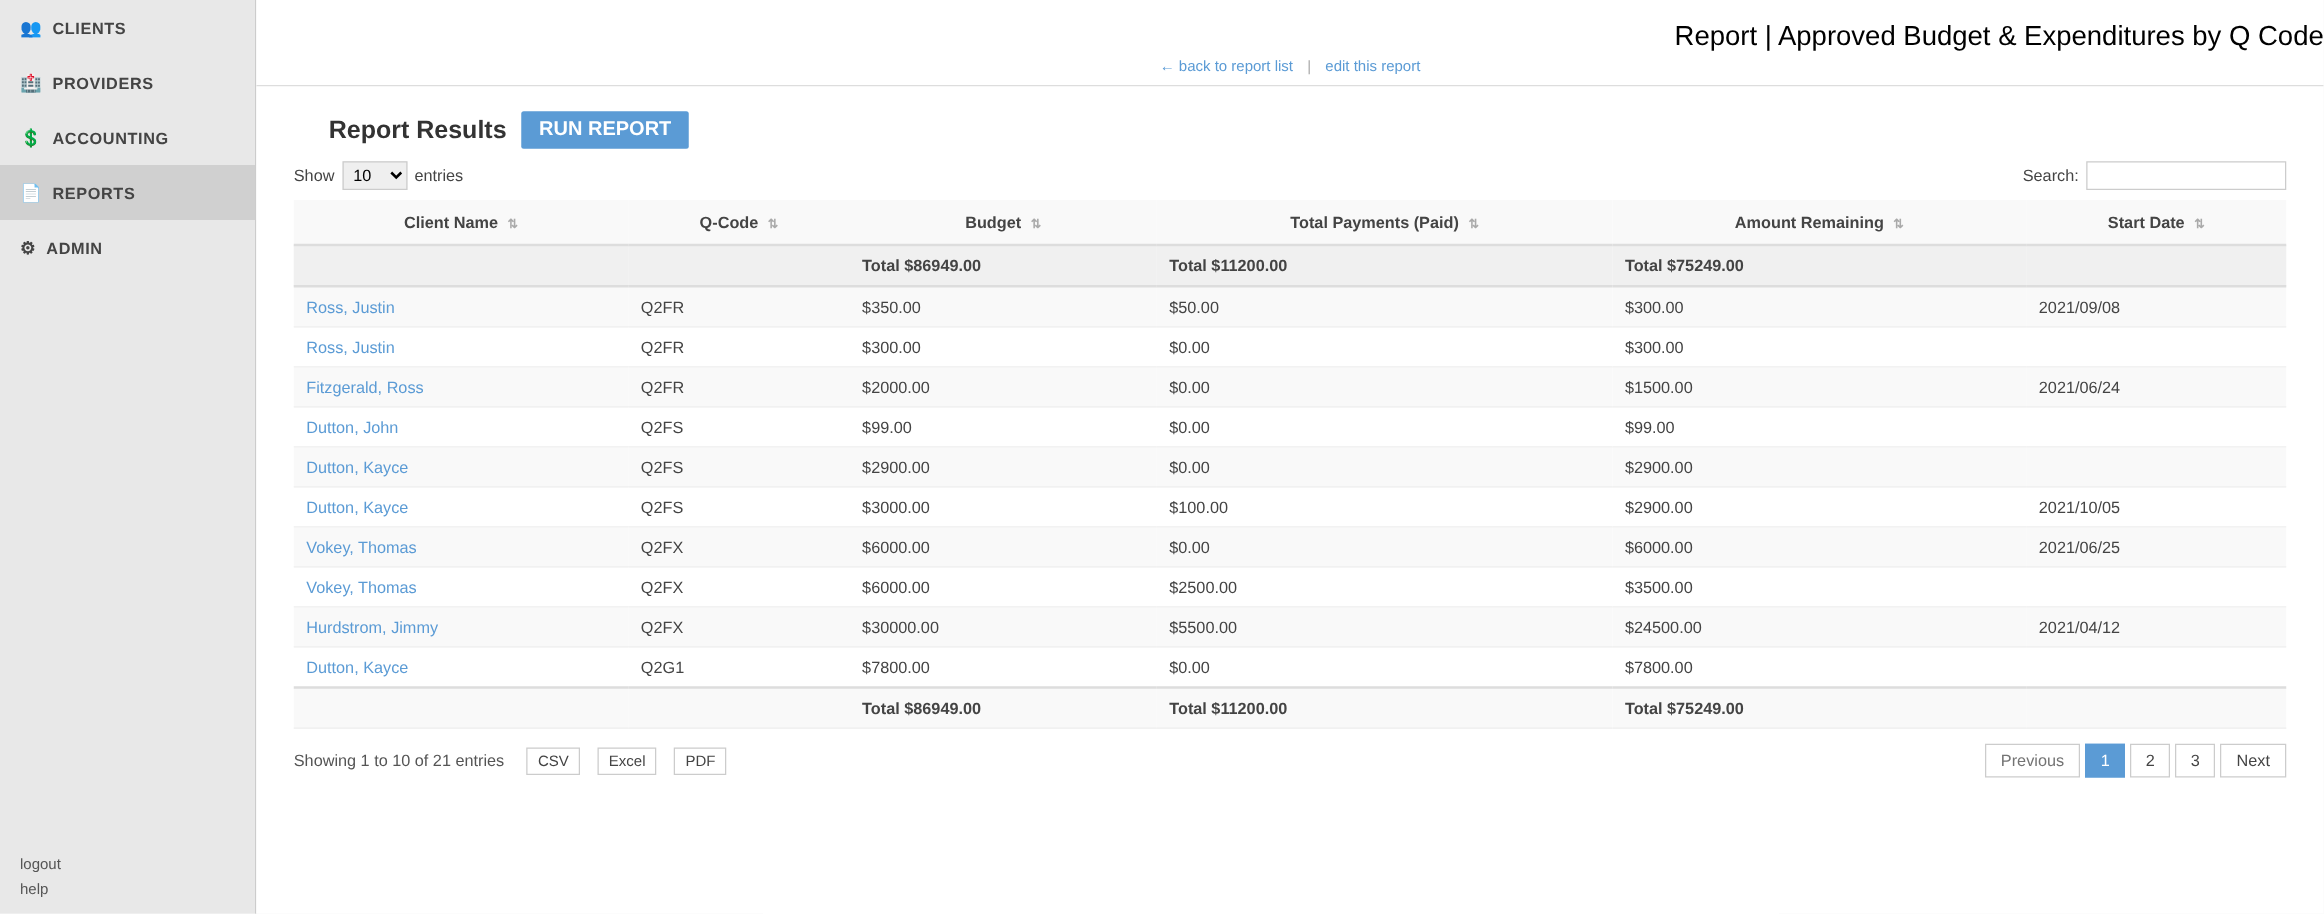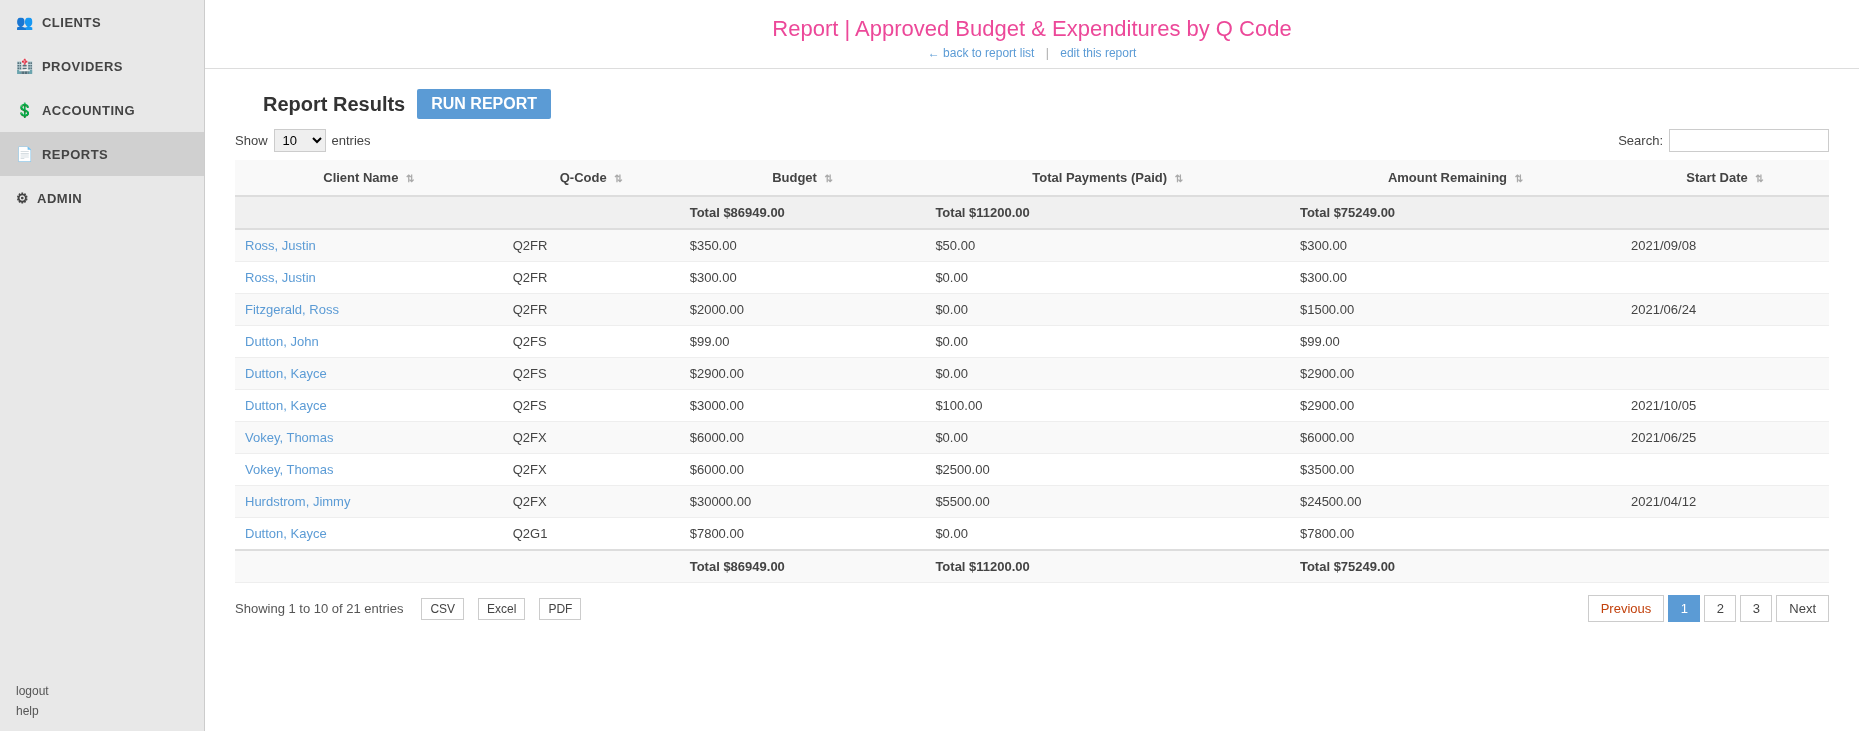--- a/index.html
+++ b/index.html
@@ -51,21 +51,22 @@
 
     
     .header {
       text-align: center;
       padding: 16px 0 8px;
       border-bottom: 1px solid #ddd;
     }
     .header h1 {
       font-size: 22px;
       font-weight: normal;
-      color: #ec4899;
+      color: #000000;
+      text-align: right;
     }
     .header-links {
       font-size: 12px;
       color: #888;
       margin-top: 4px;
     }
     .header-links a {
       color: #5b9bd5;
       text-decoration: none;
     }
@@ -223,21 +224,21 @@
       border-color: #5b9bd5;
     }
     .page-nav {
       border: 1px solid #ccc;
       background: #fff;
       padding: 5px 12px;
       font-size: 13px;
       cursor: pointer;
       color: #444;
     }
-    .page-nav.disabled { color: #c2410c; cursor: default; }
+    .page-nav.disabled { color: #737373; cursor: default; }
   </style>
 </head>
 <body>
 
 <nav class="sidebar">
   <div class="sidebar-item">
     <span class="sidebar-icon">👥</span>
     <span>CLIENTS</span>
   </div>
   <div class="sidebar-item">

